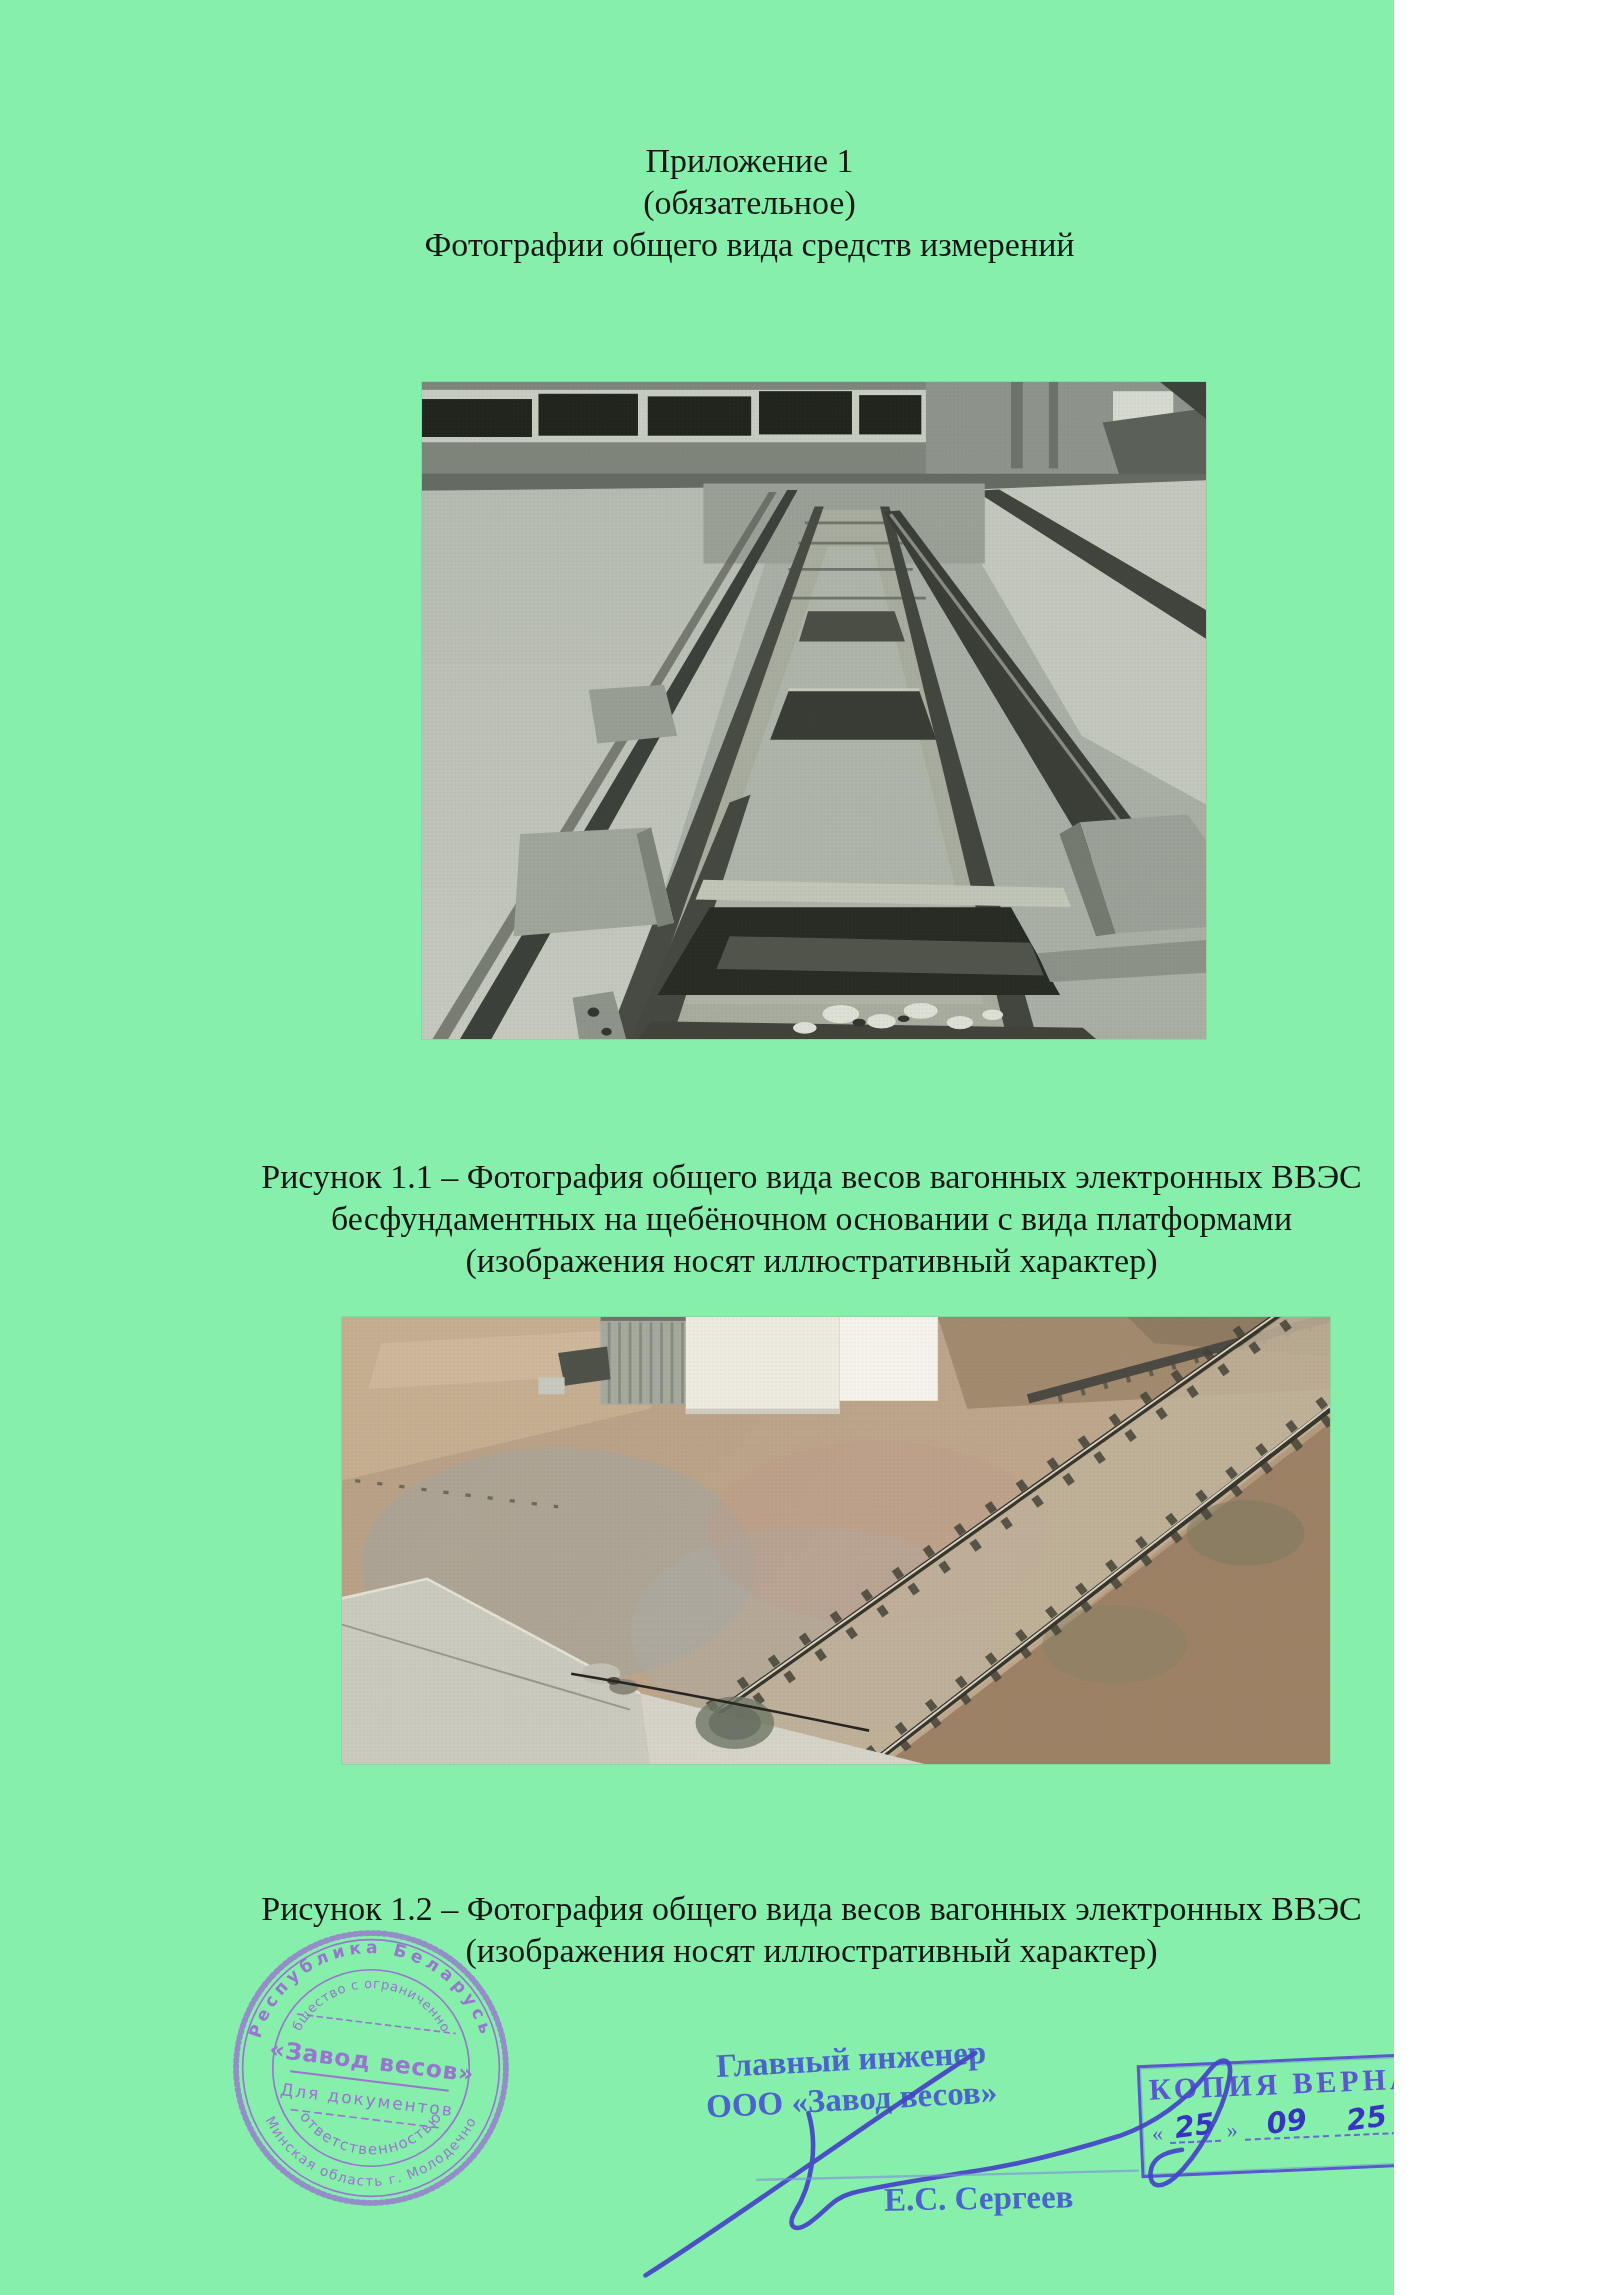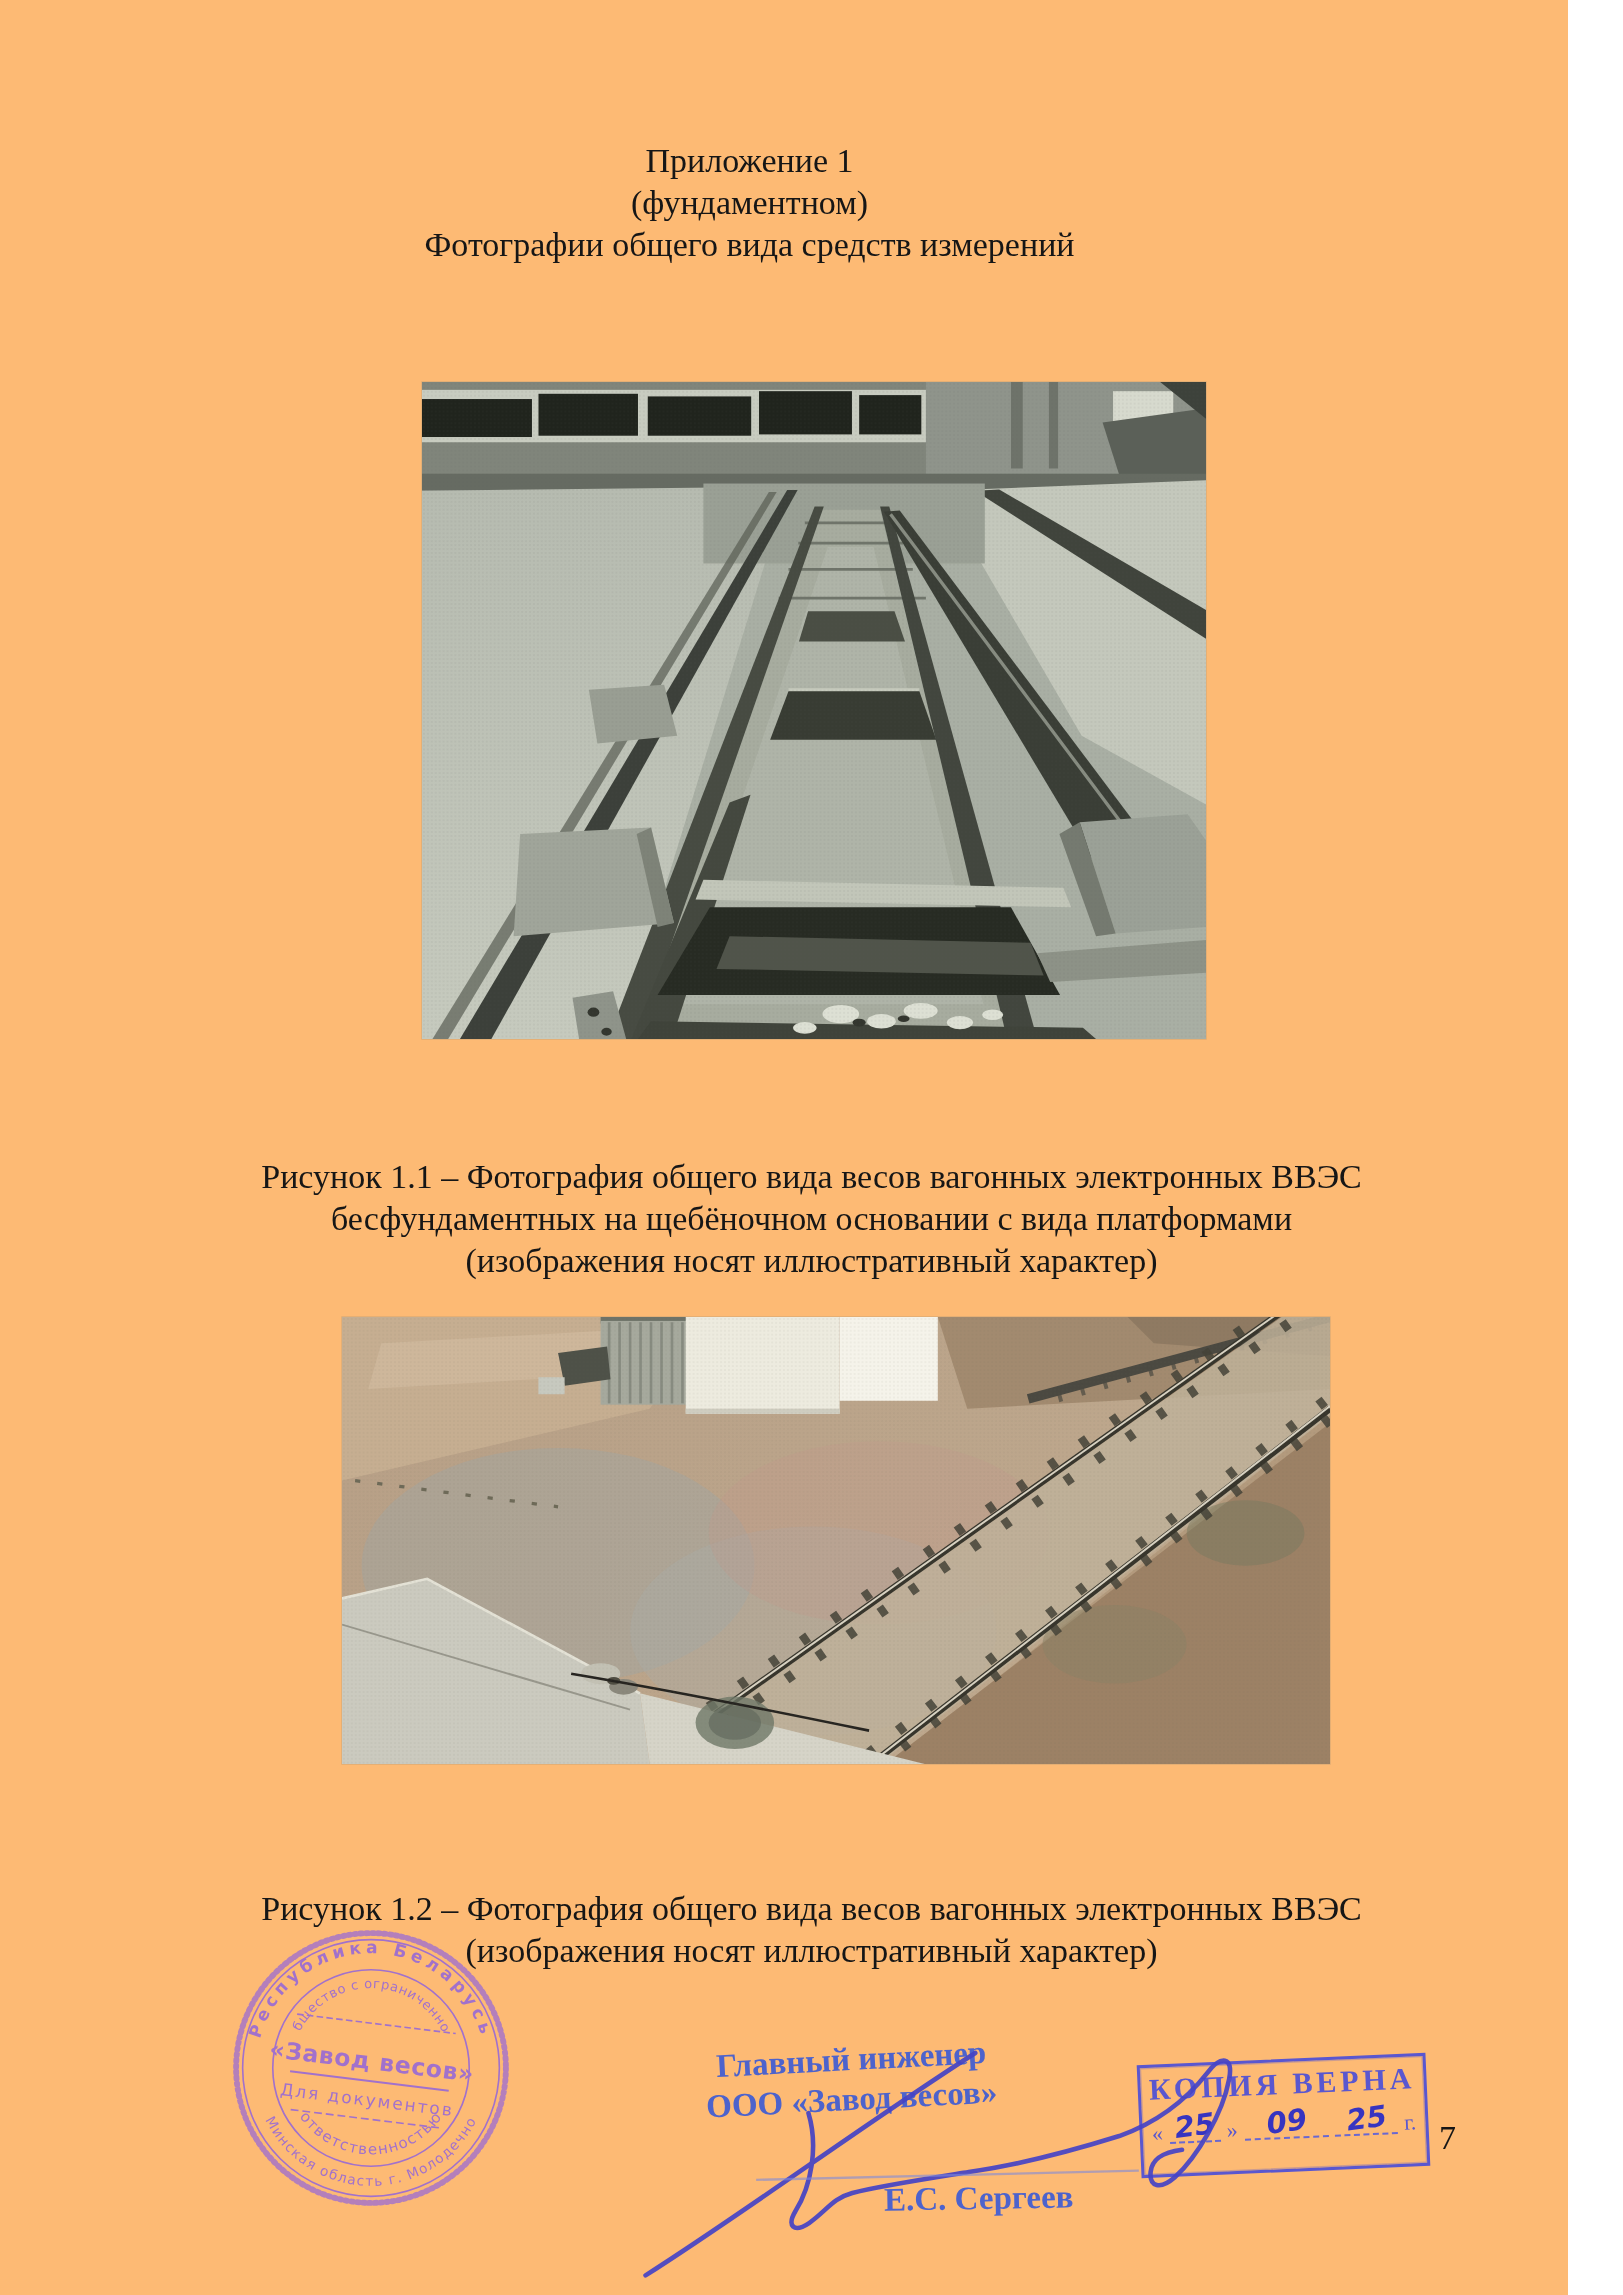--- a/index.html
+++ b/index.html
@@ -1,16 +1,16 @@
 <!DOCTYPE html>
 <html style="font-size:10.5px"><head>
 <meta charset="utf-8">
 <style>
   html,body{margin:0;padding:0;background:#ffffff;}
-  .page{position:relative;width:1568px;height:2295px;background:#fdba74;overflow:hidden;
+  .page{position:relative;width:1394px;height:2295px;background:#86efac;overflow:hidden;
         font-family:"Liberation Serif","DejaVu Serif",serif;color:#161616;}
   .center-block{position:absolute;text-align:center;font-size:34px;line-height:42px;}
   .doc-header{left:0;top:140px;width:1499px;}
   .caption{left:0;top:0;width:1623px;z-index:3;}
   .cap1{top:1156px;}
   .cap2{top:1888px;}
   .cap-line{white-space:nowrap;}
   .photo{position:absolute;z-index:1;box-shadow:0 0 0 0.7px rgba(120,125,115,.25);}
   .photo svg{display:block;width:100%;height:100%;}
   #photo1{left:422px;top:382px;width:784px;height:657px;}
@@ -36,21 +36,21 @@
   .stamp-arc{font-family:"DejaVu Sans",sans-serif;fill:#9b6cd3;}
   .stamp-line{stroke:#9b6cd3;fill:none;}
 </style>
 </head>
 <body>
 
 <div class="page">
 
   <div class="center-block doc-header">
     <div>Приложение 1</div>
-    <div>(фундаментном)</div>
+    <div>(обязательное)</div>
     <div>Фотографии общего вида средств измерений</div>
   </div>
 
   <div class="photo" id="photo1">
     <svg viewBox="0 0 1198 1003" preserveAspectRatio="none">
       <defs>
         <linearGradient id="g1" x1="0" y1="0" x2="0" y2="1">
           <stop offset="0" stop-color="#b6bbb0"></stop>
             <stop offset="1" stop-color="#c6cabe"></stop>
         </linearGradient>

